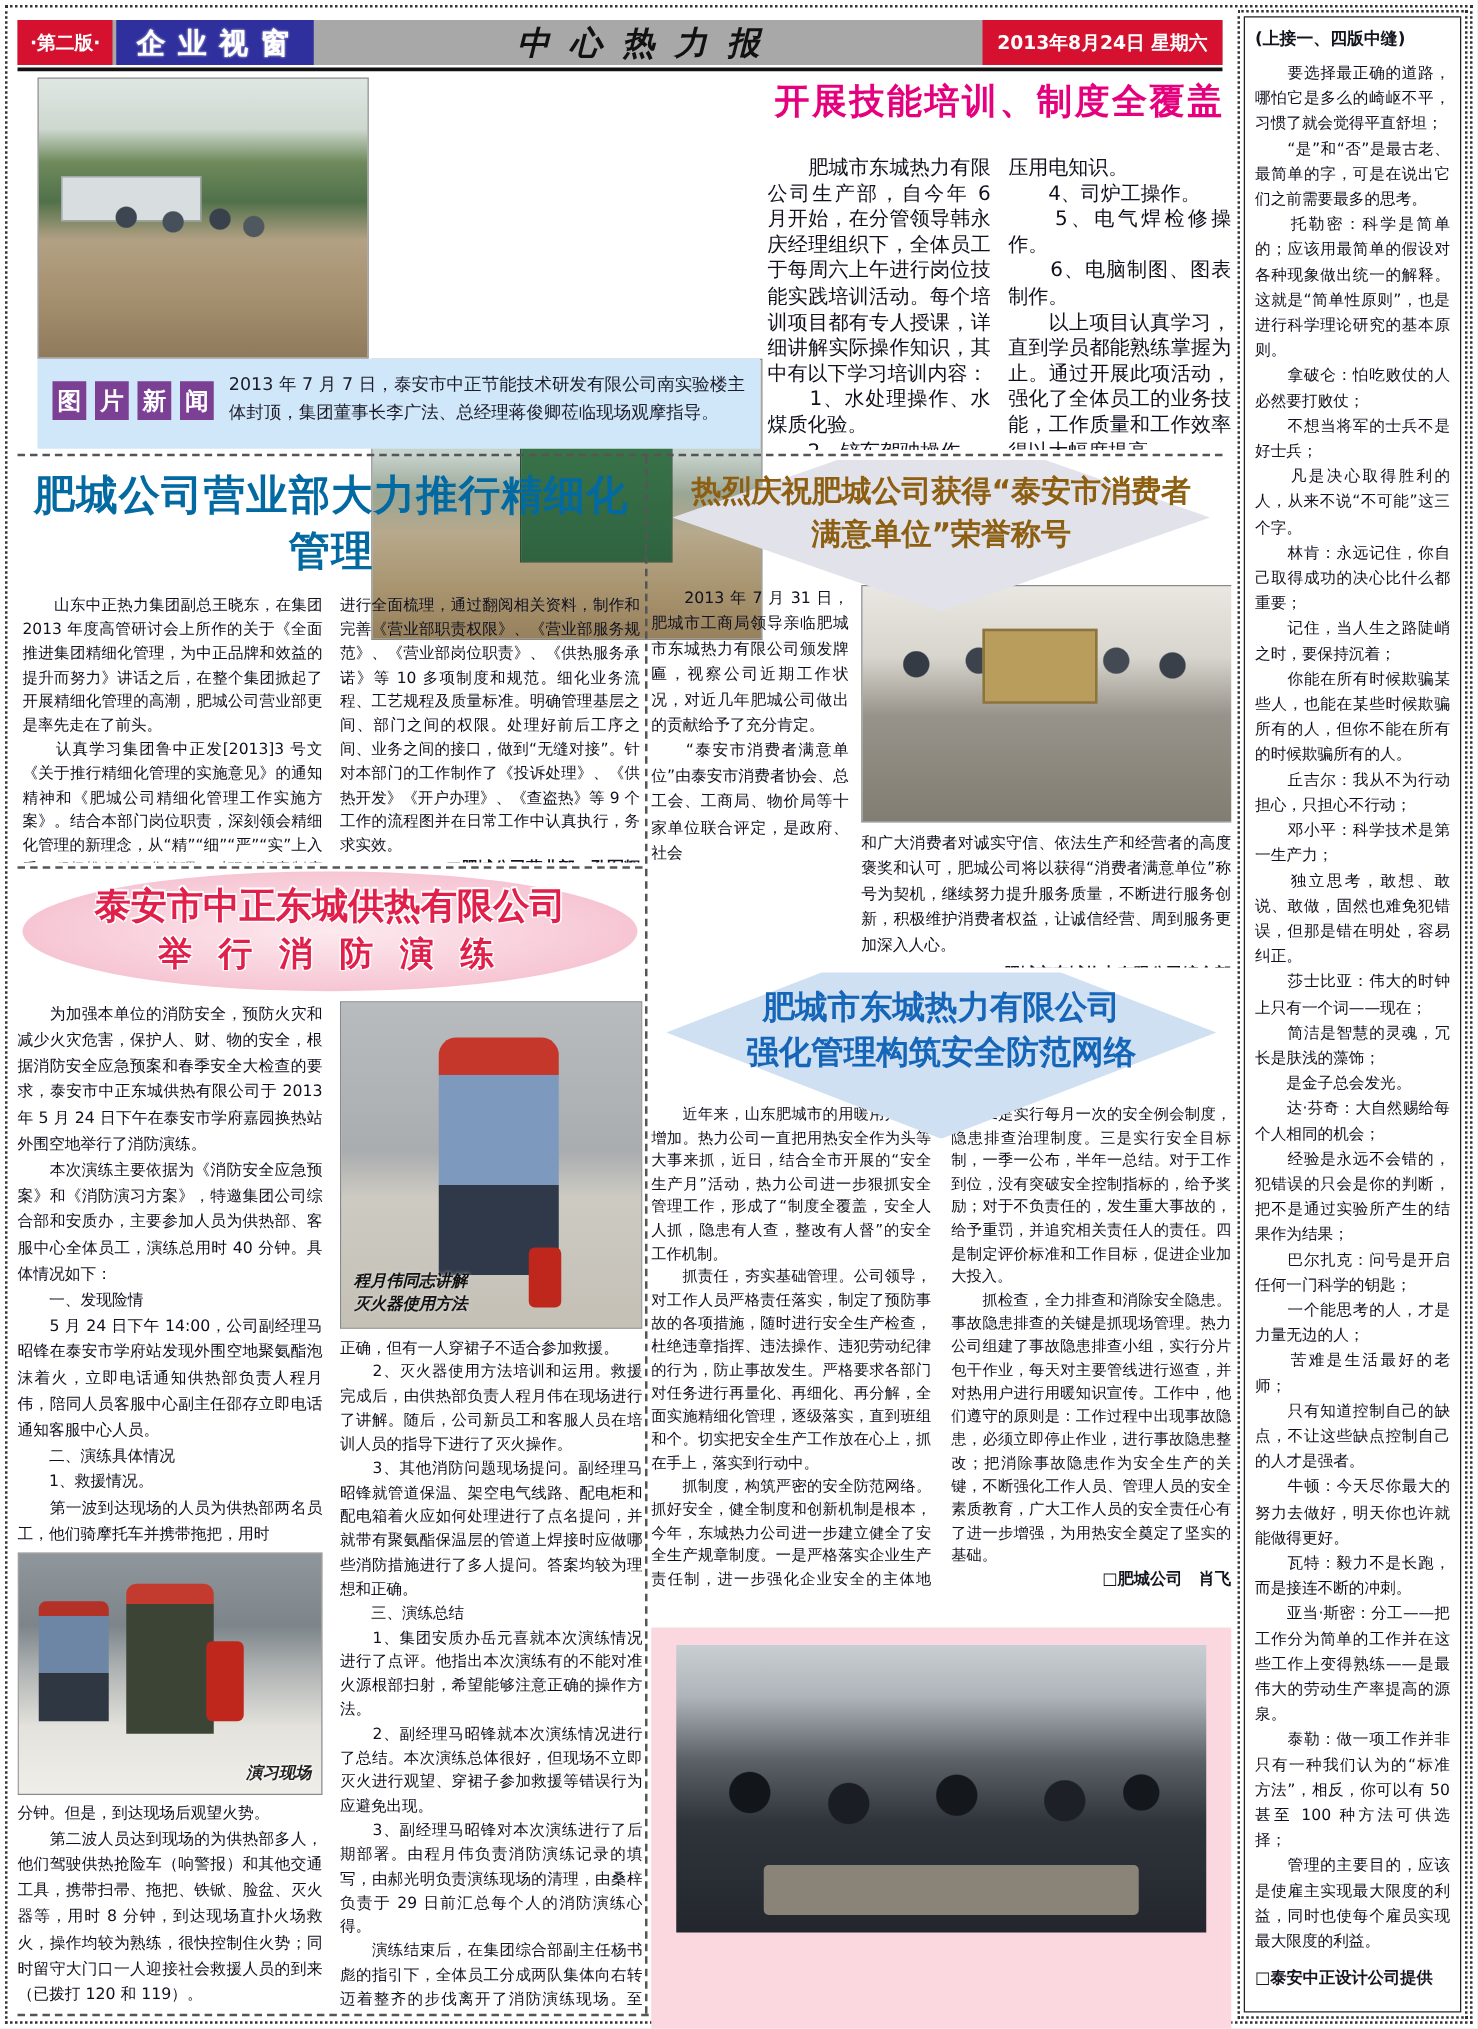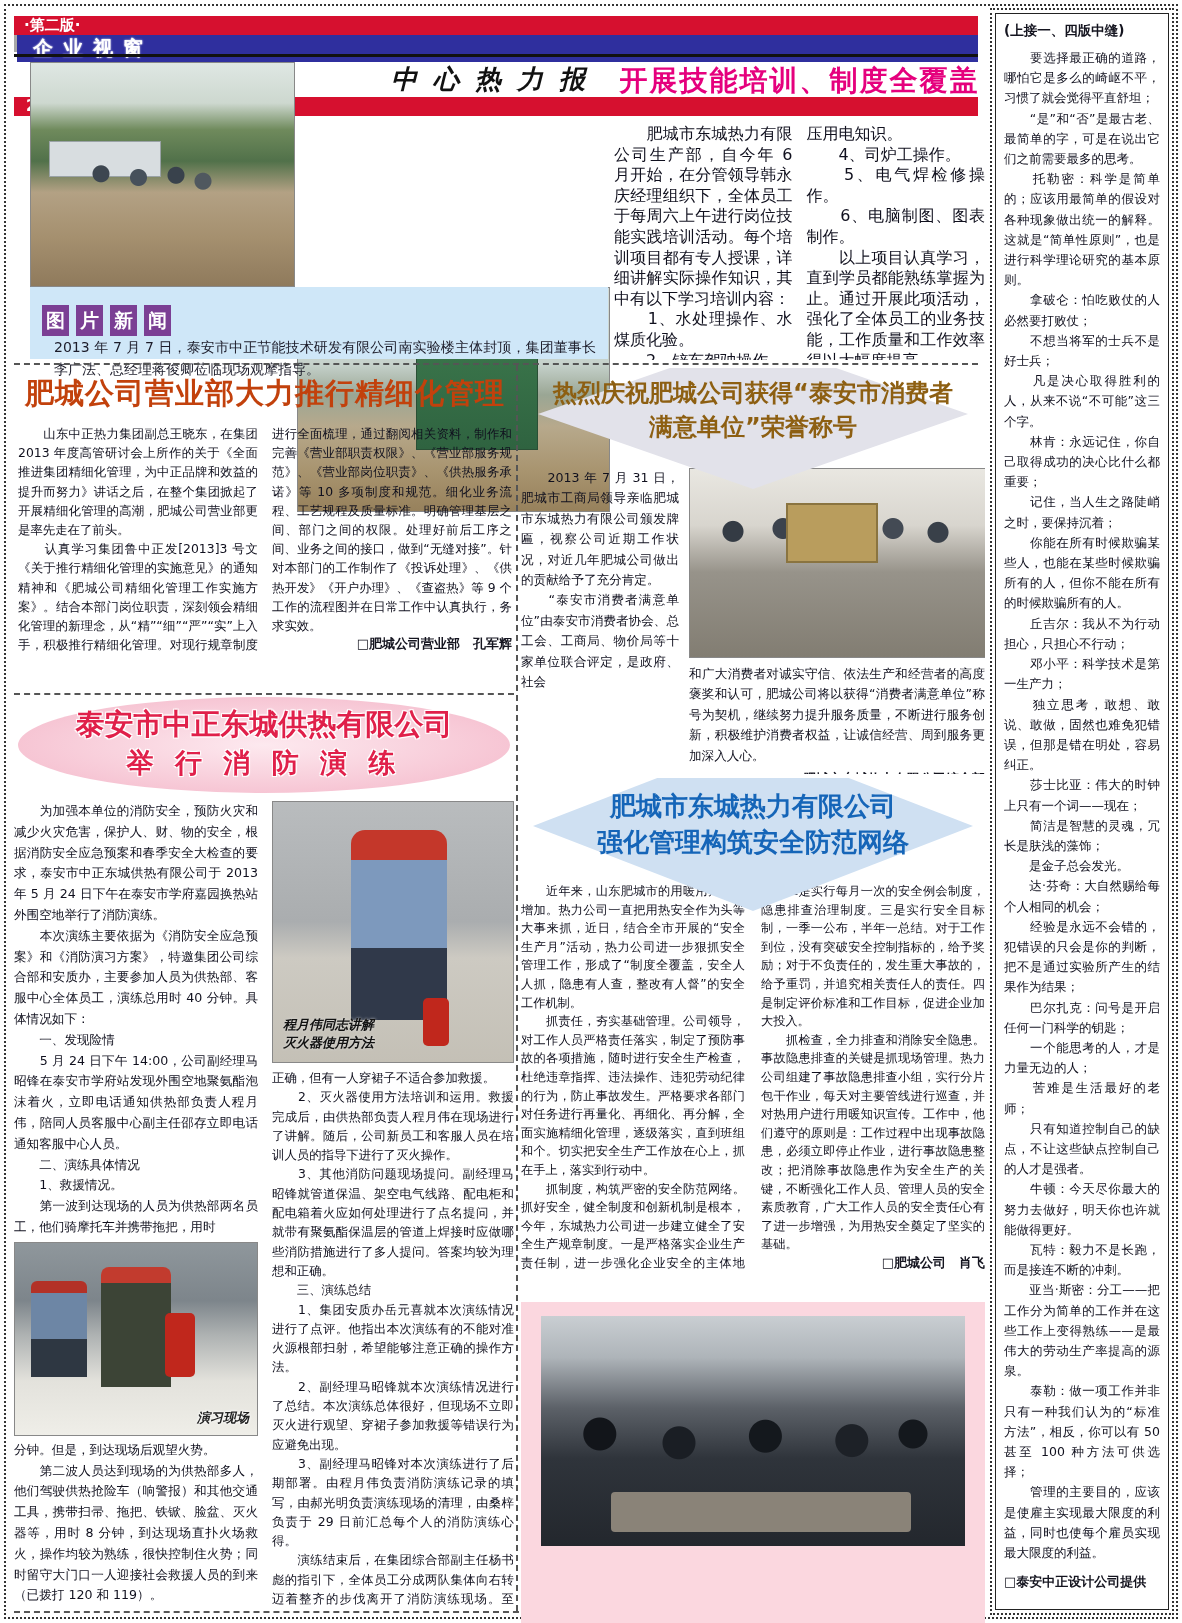--- a/index.html
+++ b/index.html
@@ -1,23 +1,23 @@
 <!DOCTYPE html>
 <html><head>
 <meta charset="utf-8">
 <style>
   html,body{margin:0;padding:0;background:#e8e8e8;}
   .page{position:relative;width:1182px;height:1623px;background:#ffffff;
         font-family:"DejaVu Sans",sans-serif;color:#14141f;overflow:hidden;margin:0 auto;}
   .page-border{position:absolute;left:4px;top:4px;right:4px;bottom:4px;border:2px dotted #333;pointer-events:none;}
-  .abs{position:absolute;flex-direction:column;}
+  .abs{position:absolute;}
   
   .hdr{left:14px;top:16px;width:964px;height:36px;background:#a8a8a8;display:flex;align-items:stretch;}
   .hdr-page{background:#d6102f;color:#fff;font-weight:bold;font-size:15px;display:flex;align-items:center;padding:0 10px;white-space:nowrap;}
-  .hdr-sec{background:#2f2f9e;color:#fff;font-weight:bold;font-size:20px;letter-spacing:10px;display:flex;align-items:center;padding:0 10px 0 16px;margin-left:3px;text-shadow:0 0 2px #fff;}
+  .hdr-sec{background:#2f2f9e;color:#fff;font-weight:bold;font-size:23px;letter-spacing:10px;display:flex;align-items:center;padding:0 10px 0 16px;margin-left:3px;text-shadow:0 0 2px #fff;}
   .hdr-mast{flex:1;display:flex;align-items:center;justify-content:center;font-family:"DejaVu Serif",serif;font-weight:bold;font-style:italic;font-size:26px;letter-spacing:16px;color:#111;}
   .hdr-date{background:#d6102f;color:#fff;font-weight:bold;font-size:15px;display:flex;align-items:center;padding:0 12px;white-space:nowrap;}
   .black-rule{left:14px;top:54px;width:964px;height:3px;background:#111;}
   
   .btxt{font-size:13px;line-height:21.5px;text-align:justify;white-space:pre-line;color:#10101e;}
   .byline{font-weight:bold;text-align:right;font-size:13px;margin-top:4px;}
   .cols2{column-count:2;column-gap:14px;}
   
   .photo{position:relative;overflow:hidden;border:1px solid #888;}
   .ph-cap{position:absolute;font-size:13px;font-weight:bold;}
@@ -25,21 +25,21 @@
   .hdash{border-top:2px dashed #555;}
   .vdash{border-left:2px dashed #555;}
   
   .capbox{background:#cfe7f8;display:flex;align-items:flex-start;padding:10px 12px;box-sizing:border-box;}
   .capblocks{display:flex;gap:7px;margin-top:8px;}
   .capblock{width:27px;height:31px;background:#7b3f94;color:#fff;font-weight:bold;font-size:19px;
             display:flex;align-items:center;justify-content:center;}
   .captext{flex:1;margin-left:12px;font-size:14px;line-height:22px;text-align:justify;color:#1c1c2a;}
   
   .t-training{color:#e5007d;font-size:28px;font-weight:bold;text-align:center;letter-spacing:2px;}
-  .t-fine{color:#c2410c;font-size:29px;font-weight:bold;text-align:center;letter-spacing:1px;}
+  .t-fine{color:#0369a1;font-size:33px;font-weight:bold;text-align:center;letter-spacing:1px;}
   .t-award{color:#8d5f12;font-size:24px;font-weight:bold;text-align:center;line-height:34px;position:relative;z-index:2;}
   .t-safety{color:#1565b8;font-size:26px;font-weight:bold;text-align:center;line-height:36px;position:relative;z-index:2;}
   .diamond{position:absolute;left:50%;top:50%;transform:translate(-50%,-50%);clip-path:polygon(50% 0,100% 50%,50% 100%,0 50%);z-index:1;}
   .ellipse{background:radial-gradient(ellipse at center,#fde9ef 0%,#f6c3d2 75%,#f3b6c8 100%);border-radius:50%;}
   .t-fire{color:#e0204a;font-weight:bold;text-align:center;
           text-shadow:-1px -1px 0 #fff,1px -1px 0 #fff,-1px 1px 0 #fff,1px 1px 0 #fff,0 0 3px #fff;position:relative;z-index:2;}
   
   .sidebar{left:990px;top:8px;width:184px;height:1607px;border:2px dotted #333;box-sizing:border-box;padding:3px;}
   .sidebar-inner{border:1px solid #222;height:100%;box-sizing:border-box;padding:8px 8px 6px 8px;overflow:hidden;}
   .side-label{font-size:13.5px;font-weight:bold;margin-bottom:8px;}

